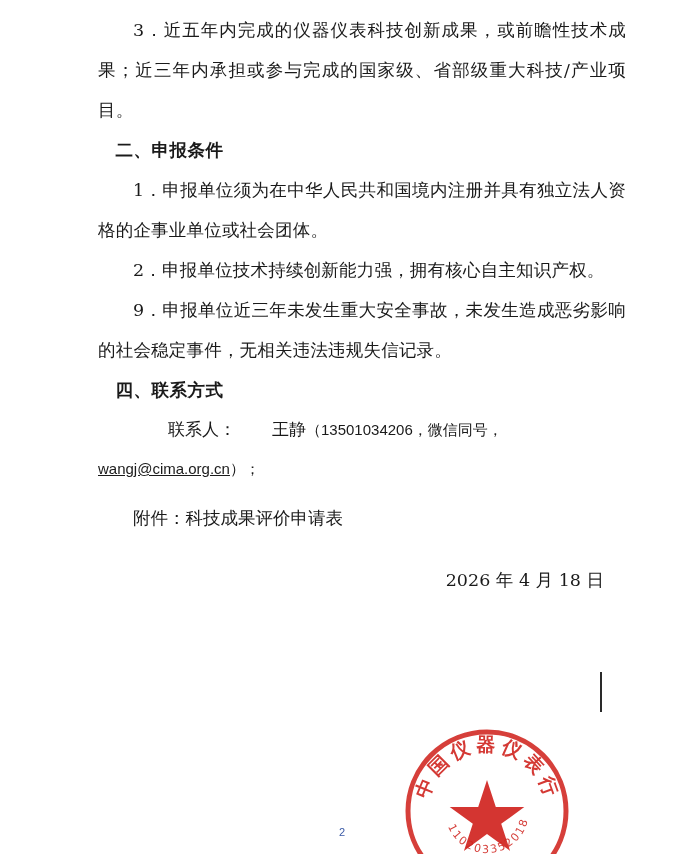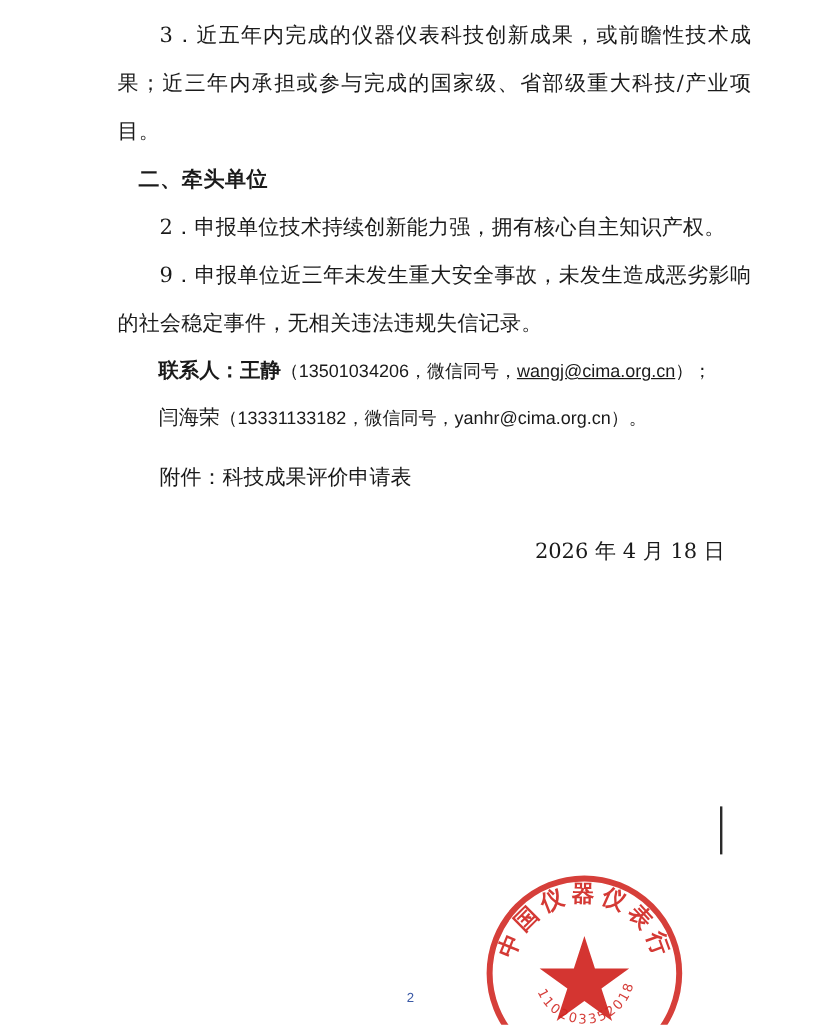--- a/index.html
+++ b/index.html
@@ -48,21 +48,22 @@
   .ul {
     text-decoration: underline;
   }
   .contact-line {
     font-size: 17px;
     line-height: 38px;
     margin: 0;
     text-indent: 2em;
   }
   .bold {
-    font-weight: bold;
+    font-weight: normal;
+    margin-left: 36px;
   }
   .spacer-sm { height: 10px; }
   .attach {
     font-size: 17.5px;
     line-height: 40px;
     margin: 0;
     text-indent: 2em;
   }
   .date-line {
     font-size: 17.5px;
@@ -101,35 +102,34 @@
     background: #2a2a2a;
   }
 </style>
 </head>
 <body>
 
 <div class="page">
 
   <p class="para indent2">3．近五年内完成的仪器仪表科技创新成果，或前瞻性技术成果；近三年内承担或参与完成的国家级、省部级重大科技/产业项目。</p>
 
-  <p class="heading">二、牵头单位</p>
+  <p class="heading">二、申报条件</p>
 
+  <p class="para indent2">1．申报单位须为在中华人民共和国境内注册并具有独立法人资格的企事业单位或社会团体。</p>
   <p class="para indent2">2．申报单位技术持续创新能力强，拥有核心自主知识产权。</p>
   <p class="para indent2">9．申报单位近三年未发生重大安全事故，未发生造成恶劣影响的社会稳定事件，无相关违法违规失信记录。</p>
 
 
 
+  <p class="heading">四、联系方式</p>
 
   <p class="contact-line">
     <span class="bold">联系人：</span><span class="bold">王静</span><span class="mono">（13501034206，微信同号，</span><span class="mono ul">wangj@cima.org.cn</span><span class="mono">）；</span>
   </p>
 
-  <p class="contact-line">
-    <span>闫海荣</span><span class="mono">（13331133182，微信同号，</span><span class="mono">yanhr@cima.org.cn</span><span class="mono">）。</span>
-  </p>
 
   <div class="spacer-sm"></div>
 
   <p class="attach">附件：科技成果评价申请表</p>
 
   <div style="height:22px"></div>
 
   <p class="date-line">2026 年 4 月 18 日</p>
 
   <div class="mark"></div>

